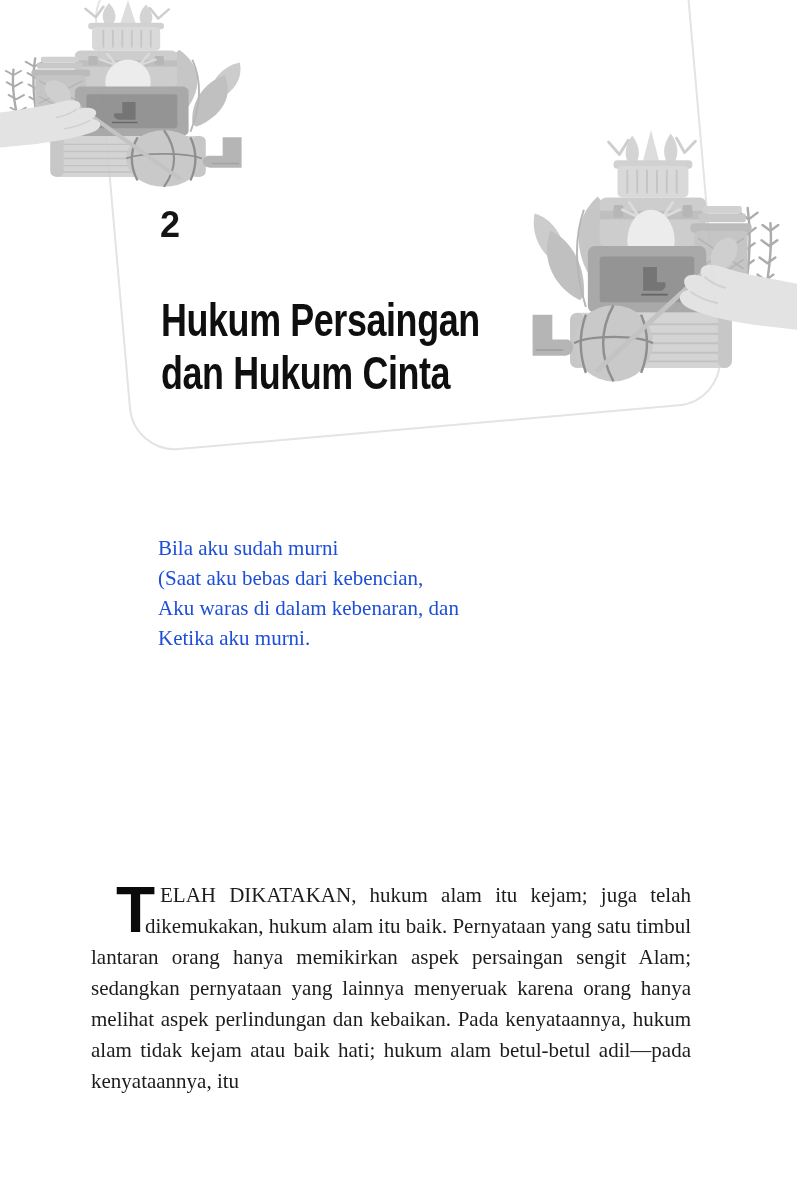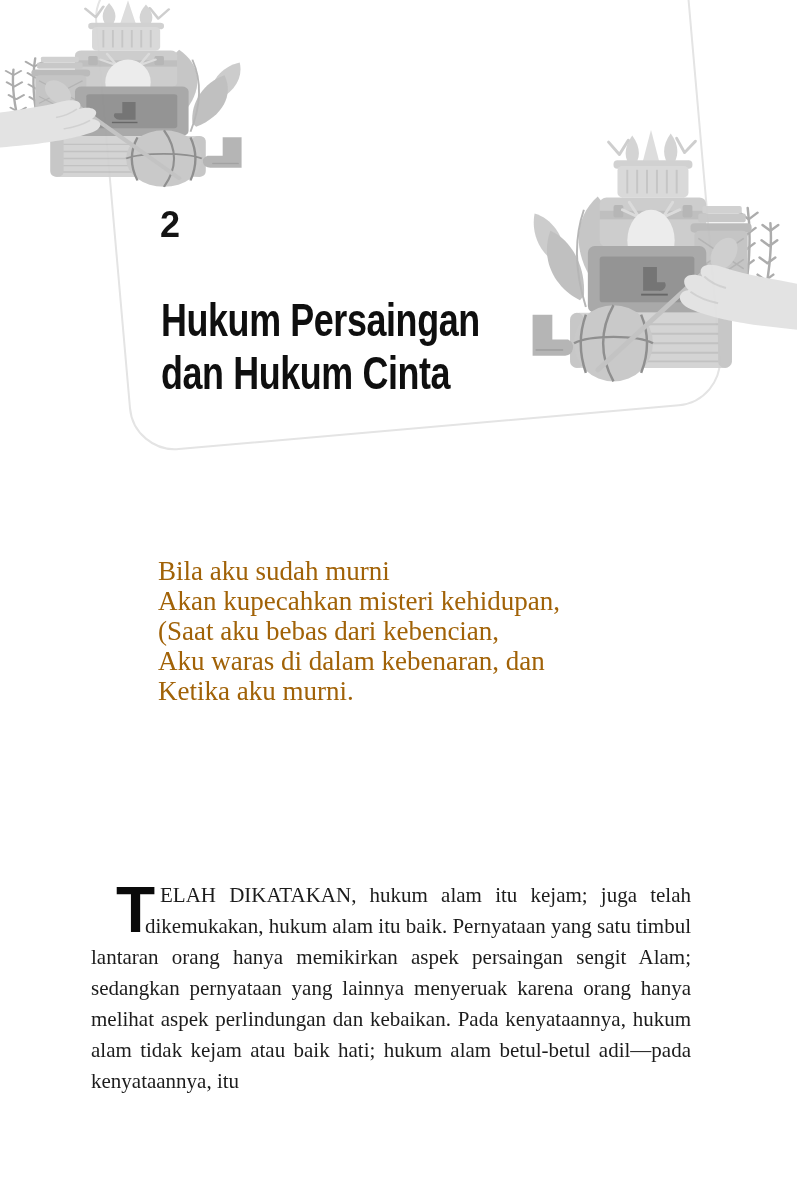--- a/index.html
+++ b/index.html
@@ -32,22 +32,22 @@
   }
   .chapter-title{
     position:absolute;left:161px;top:294px;
     font-family:"Liberation Sans", sans-serif;
     font-weight:bold;font-size:46px;line-height:53px;
     letter-spacing:-0.5px;color:#0f0f0f;
     transform:scaleX(0.78);transform-origin:left top;
     white-space:nowrap;
   }
   .epigraph{
-    position:absolute;left:158px;top:556px;
-    font-size:27px;line-height:30px;color:#a16207;
+    position:absolute;left:158px;top:533px;
+    font-size:21px;line-height:30px;color:#1d4ed8;
     white-space:nowrap;
   }
   .body-text{
     position:absolute;left:91px;top:859px;width:600px;
     font-size:21px;line-height:31px;
     text-align:justify;color:#1c1c1c;
     text-indent:15px;
   }
   .drop-cap{
     float:left;width:54px;height:60px;margin-top:2px;
@@ -169,21 +169,20 @@
 
   <div class="chapter-number">2</div>
 
   <div class="chapter-title">
     <div>Hukum Persaingan</div>
     <div>dan Hukum Cinta</div>
   </div>
 
   <div class="epigraph">
     <div>Bila aku sudah murni</div>
-    <div>Akan kupecahkan misteri kehidupan,</div>
     <div>(Saat aku bebas dari kebencian,</div>
     <div>Aku waras di dalam kebenaran, dan</div>
     <div>Ketika aku murni.</div>
   </div>
 
   <p class="body-text">
     <span class="drop-cap">T</span><span>ELAH DIKATAKAN,</span><span> hukum alam itu kejam; juga telah dikemukakan, hukum alam itu baik. Pernyataan yang satu timbul lantaran orang hanya memikirkan aspek persaingan sengit Alam; sedangkan pernyataan yang lainnya menyeruak karena orang hanya melihat aspek perlindungan dan kebaikan. Pada kenyataannya, hukum alam tidak kejam atau baik hati; hukum alam betul-betul adil—pada kenyataannya, itu</span>
   </p>
 
 </div>

